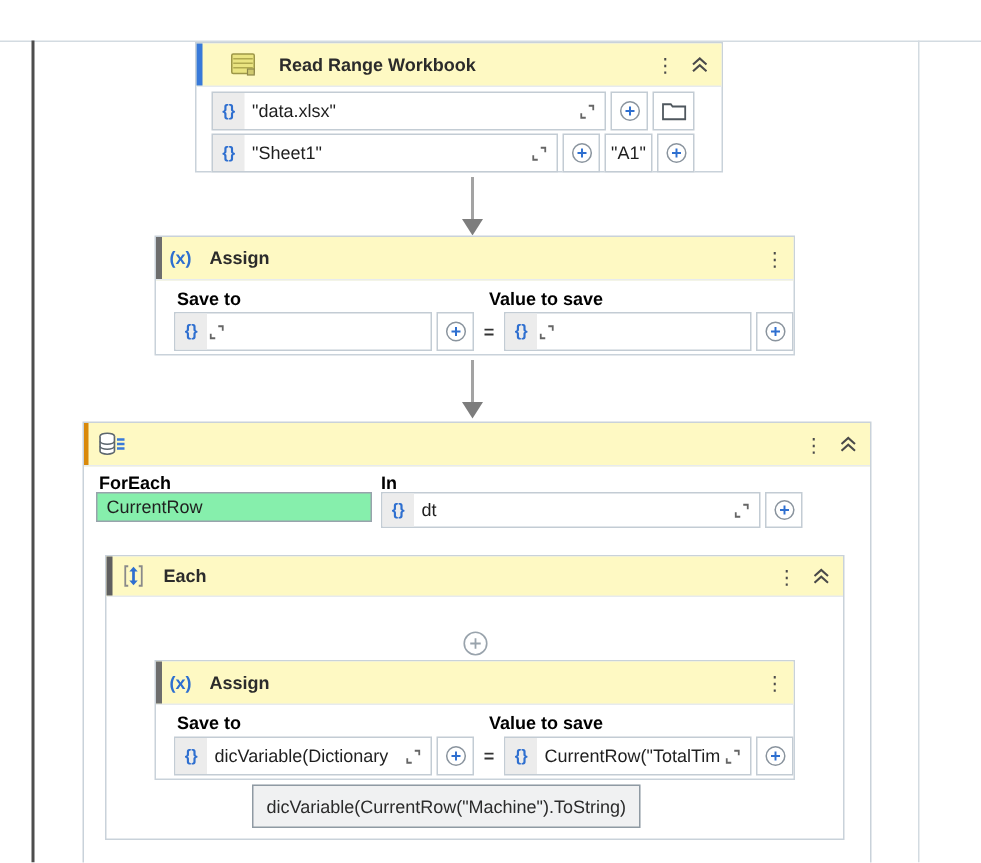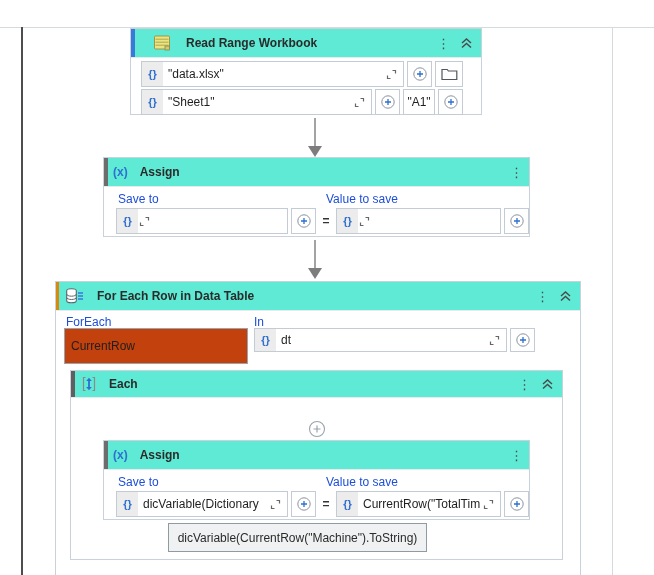--- a/index.html
+++ b/index.html
@@ -6,42 +6,42 @@
   body{
     width:654px;height:575px;position:relative;overflow:hidden;
     background:#ffffff;font-family:"Liberation Sans",sans-serif;
     -webkit-font-smoothing:antialiased;
   }
   .hline{position:absolute;background:#d3dbe1;}
   .vline{position:absolute;background:#d3dbe1;}
   .vbar-dark{position:absolute;background:#4d4d4d;}
 
   .card{position:absolute;background:#fff;border:1px solid #c9d2da;box-sizing:border-box;}
-  .chead{position:relative;display:flex;align-items:center;height:28px;background:#5eead4;
+  .chead{position:relative;display:flex;align-items:center;height:28px;background:#fef9c3;
          border-bottom:1px solid #e7ebee;}
   .accent{position:absolute;left:0;top:0;bottom:0;width:4px;}
   .hicon{display:flex;align-items:center;flex:none;}
   .htitle{font-size:12px;font-weight:bold;color:#2b2b2b;white-space:nowrap;}
   .hspacer{flex:1;}
   .dots{font-size:13px;color:#4a4a4a;padding:0 6px;cursor:pointer;line-height:1;}
   .chev{display:flex;align-items:center;padding:0 8px 0 4px;cursor:pointer;}
 
   .frow{position:absolute;display:flex;gap:3px;height:26px;}
   .fbox{display:flex;align-items:center;border:1px solid #c3ccd4;background:#fff;
         box-sizing:border-box;min-width:0;}
   .badge{align-self:stretch;width:21px;background:#ececec;color:#2e6fd0;display:flex;
          align-items:center;justify-content:center;font-size:11px;font-weight:bold;flex:none;}
   .ftext{flex:1;font-size:12px;color:#1f1f1f;padding:0 5px;white-space:nowrap;overflow:hidden;}
   .exp{flex:none;margin-right:5px;display:flex;align-items:center;}
   .sqb{width:25px;border:1px solid #c3ccd4;background:#fff;display:flex;align-items:center;
        justify-content:center;box-sizing:border-box;flex:none;font-size:12px;color:#1f1f1f;}
-  .alabel{position:absolute;font-size:12px;color:#1d4ed8;white-space:nowrap;}
+  .alabel{position:absolute;font-size:12px;color:#000000;white-space:nowrap;font-weight:bold;}
   .eq{width:14px;text-align:center;font-weight:bold;font-size:12px;color:#333;align-self:center;flex:none;}
-  .plaininput{position:absolute;box-sizing:border-box;height:36px;border:1px solid #98a3ac;
-              background:#c2410c;font-size:12px;color:#1f1f1f;display:flex;align-items:center;
+  .plaininput{position:absolute;box-sizing:border-box;height:20px;border:1px solid #98a3ac;
+              background:#86efac;font-size:12px;color:#1f1f1f;display:flex;align-items:center;
               padding-left:6px;white-space:nowrap;overflow:hidden;}
 
   .arrow-stem{position:absolute;width:2px;background:#a3a3a3;}
   .arrow-head{position:absolute;width:0;height:0;border-left:7px solid transparent;
               border-right:7px solid transparent;border-top:11px solid #7d7d7d;}
 
   .assign-glyph{font-size:12px;font-weight:bold;color:#2e6fd0;font-style:normal;}
   .tooltip{position:absolute;background:#f0f1f2;border:1px solid #8f9aa3;z-index:10;
            display:flex;align-items:center;justify-content:center;font-size:12px;color:#2b2b2b;
            white-space:nowrap;}
@@ -63,21 +63,20 @@
   <div class="chead">
     <span class="accent" style="background:#d9890b;width:3px;"></span>
     <span class="hicon" style="margin-left:9px;">
       <svg width="19" height="18" viewBox="0 0 19 18">
         <ellipse cx="6.5" cy="3.8" rx="4.8" ry="2" fill="#fff" stroke="#5c666e" stroke-width="1.1"></ellipse>
         <path d="M1.7 3.8 V13.8 c0 1.1 2.2 2 4.8 2 s4.8 -0.9 4.8 -2 V3.8" fill="#fff" stroke="#5c666e" stroke-width="1.1"></path>
         <path d="M1.7 7.2 c0 1.1 2.2 2 4.8 2 s4.8 -0.9 4.8 -2 M1.7 10.5 c0 1.1 2.2 2 4.8 2 s4.8 -0.9 4.8 -2" fill="none" stroke="#5c666e" stroke-width="1"></path>
         <path d="M13 6 H18 M13 9 H18 M13 12 H18" stroke="#3879d9" stroke-width="1.6"></path>
       </svg>
     </span>
-    <span class="htitle" style="margin-left:13px;">For Each Row in Data Table</span>
     <span class="hspacer"></span>
     <span class="dots">⋮</span>
     <span class="chev">
       <svg width="13" height="12" viewBox="0 0 13 12">
           <path d="M2 6 L6.5 2 L11 6 M2 10.5 L6.5 6.5 L11 10.5" fill="none" stroke="#4a4a4a" stroke-width="1.4"></path>
         </svg>
     </span>
   </div>
   <div class="alabel" style="left:10px;top:33px;text-align:center;">ForEach</div>
   <div class="alabel" style="left:198px;top:33px;">In</div>

